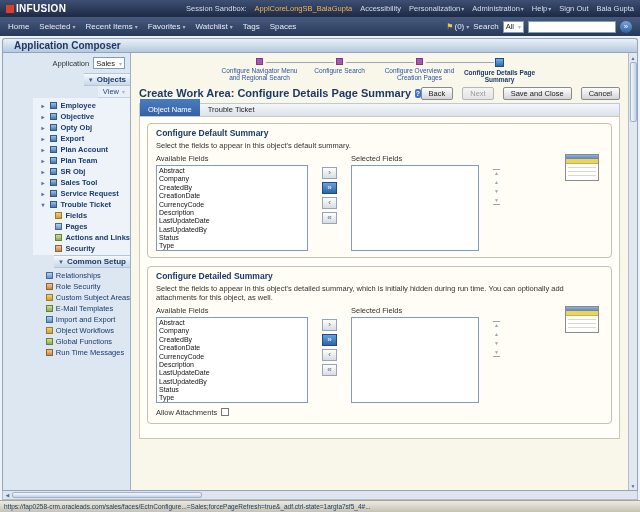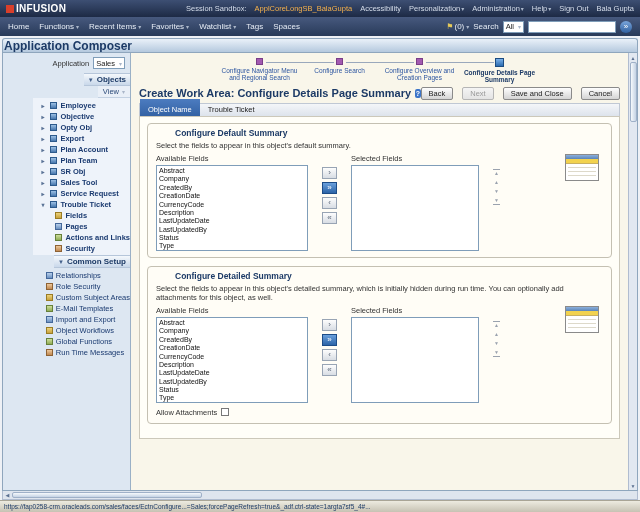--- a/index.html
+++ b/index.html
@@ -19,21 +19,21 @@
   
   .navbar{height:19px;background:linear-gradient(#47597e,#283a59);display:flex;align-items:center;color:#e6ecf5;padding:0 8px;gap:10px;font-size:8px;flex:0 0 auto;}
   .nav-item{display:flex;align-items:center;gap:1px;cursor:pointer;white-space:nowrap;}
   .nav-right{margin-left:auto;display:flex;align-items:center;gap:4px;}
   .flag-icon{color:#e4c95a;font-size:8px;}
   .select-box{background:#fff;border:1px solid #7f9db9;color:#222;font-size:7.5px;height:12px;display:flex;align-items:center;padding:0 2px;gap:3px;}
   .search-input{width:88px;height:12px;background:#fff;border:1px solid #7f9db9;font-size:7.5px;color:#222;padding:0 2px;}
   .go-btn{width:12px;height:12px;border-radius:50%;background:linear-gradient(#7aa6dc,#2f5f9e);color:#fff;font-size:8px;display:flex;align-items:center;justify-content:center;cursor:pointer;}
 
   
-  .appbar{margin:2px 2px 0;height:14px;background:linear-gradient(#eaf1f9,#b5c9de);border:1px solid #8fa6bd;border-bottom:none;border-radius:3px 3px 0 0;display:flex;align-items:center;padding:0 1px;color:#1c3a66;font-weight:bold;font-size:12px;flex:0 0 auto;}
+  .appbar{margin:2px 2px 0;height:14px;background:linear-gradient(#eaf1f9,#b5c9de);border:1px solid #8fa6bd;border-bottom:none;border-radius:3px 3px 0 0;display:flex;align-items:center;padding:0 11px;color:#1c3a66;font-weight:bold;font-size:10px;flex:0 0 auto;}
 
   
   .bodyarea{flex:1;display:flex;margin:0 2px;border:1px solid #8fa6bd;background:#f7f4e8;overflow:hidden;min-height:0;}
   .sidebar{width:128px;background:#dde7f2;border-right:1px solid #9ab0c6;display:flex;flex-direction:column;font-size:7.5px;flex:0 0 auto;overflow:hidden;align-items:flex-end;}
   .app-row{display:flex;align-items:center;gap:4px;padding:4px 5px;color:#333;}
   .panel-hdr{height:13px;background:linear-gradient(#f4f8fc,#c9d8ea);border-top:1px solid #b6c6da;border-bottom:1px solid #b6c6da;display:flex;align-items:center;padding:0 4px;font-weight:bold;color:#1c3a66;font-size:8px;gap:3px;flex:0 0 auto;}
   .disc{font-size:6px;color:#44618c;}
   .view-bar{height:12px;background:#e9eff7;border-bottom:1px solid #c3d1e2;display:flex;align-items:center;padding:0 5px;color:#2c4a78;gap:2px;flex:0 0 auto;}
   .tree{background:#eef3fa;padding:2px 0 1px;}
   .trow{height:11px;display:flex;align-items:center;gap:3px;padding-left:8px;color:#1a3a70;cursor:pointer;white-space:nowrap;font-weight:bold;}
@@ -64,21 +64,21 @@
   .btns{margin-left:auto;display:flex;gap:9px;}
   .btn{font-size:7.5px;padding:1px 7px;background:linear-gradient(#fefefe,#d4d4d4);border:1px solid #8a8a8a;border-radius:2px;color:#222;cursor:pointer;white-space:nowrap;}
   .btn.disabled{color:#9a9a9a;background:linear-gradient(#f4f4f4,#e4e4e4);border-color:#b5b5b5;}
 
   .obj-strip{display:flex;align-items:center;margin:0 8px;height:13px;background:linear-gradient(#f4f6f9,#dde3ec);border:1px solid #c0c8d4;border-bottom:none;flex:0 0 auto;}
   .obj-tab{background:linear-gradient(#4c7cc0,#2c5a9c);color:#fff;font-size:7.5px;padding:11px 8px;height:100%;display:flex;align-items:center;cursor:pointer;}
   .obj-value{font-size:7.5px;color:#222;padding:0 8px;}
 
   .content{margin:0 8px;background:#fffef8;border:1px solid #ccc8ba;padding:6px 7px;flex:0 0 auto;}
   .section{border:1px solid #c4c0b2;border-radius:4px;background:#fffdf6;padding:4px 8px 6px;margin-bottom:8px;}
-  .section-title{font-size:8.5px;font-weight:bold;color:#1c3a66;margin-bottom:3px;margin-left:19px;}
+  .section-title{font-size:8.5px;font-weight:bold;color:#1c3a66;margin-bottom:3px;}
   .section-instr{font-size:7.5px;color:#333;margin-bottom:4px;}
   .shuttle{display:flex;gap:14px;align-items:flex-start;}
   .list-label{font-size:7.5px;color:#333;display:block;margin-bottom:2px;}
   .listbox{border:1px solid #7f9db9;background:#fff;overflow:hidden;padding:1px 2px;height:86px;}
   .listbox.avail{width:152px;}
   .listbox.sel{width:128px;}
   .opt{font-size:7px;color:#111;line-height:1.2;cursor:pointer;}
   .shuttle-btns{display:flex;flex-direction:column;gap:3px;padding-top:13px;}
   .sbtn{width:15px;height:12px;font-size:8px;line-height:1;display:flex;align-items:center;justify-content:center;border:1px solid #98a4b4;background:linear-gradient(#fdfdfd,#d8dde4);color:#5a6678;cursor:pointer;}
   .sbtn.primary{background:linear-gradient(#6aa0dc,#2c64a8);color:#fff;border-color:#1c4c88;}
@@ -124,21 +124,21 @@
       <span class="lnk">Sign Out</span>
       <span>Bala Gupta</span>
     </span>
   </div>
 
   <div class="navbar">
     <span class="nav-item">
         <span>Home</span>
       </span>
     <span class="nav-item">
-        <span>Functions</span>
+        <span>Selected</span>
         <span class="caret">▾</span>
       </span>
     <span class="nav-item">
         <span>Recent Items</span>
         <span class="caret">▾</span>
       </span>
     <span class="nav-item">
         <span>Favorites</span>
         <span class="caret">▾</span>
       </span>

